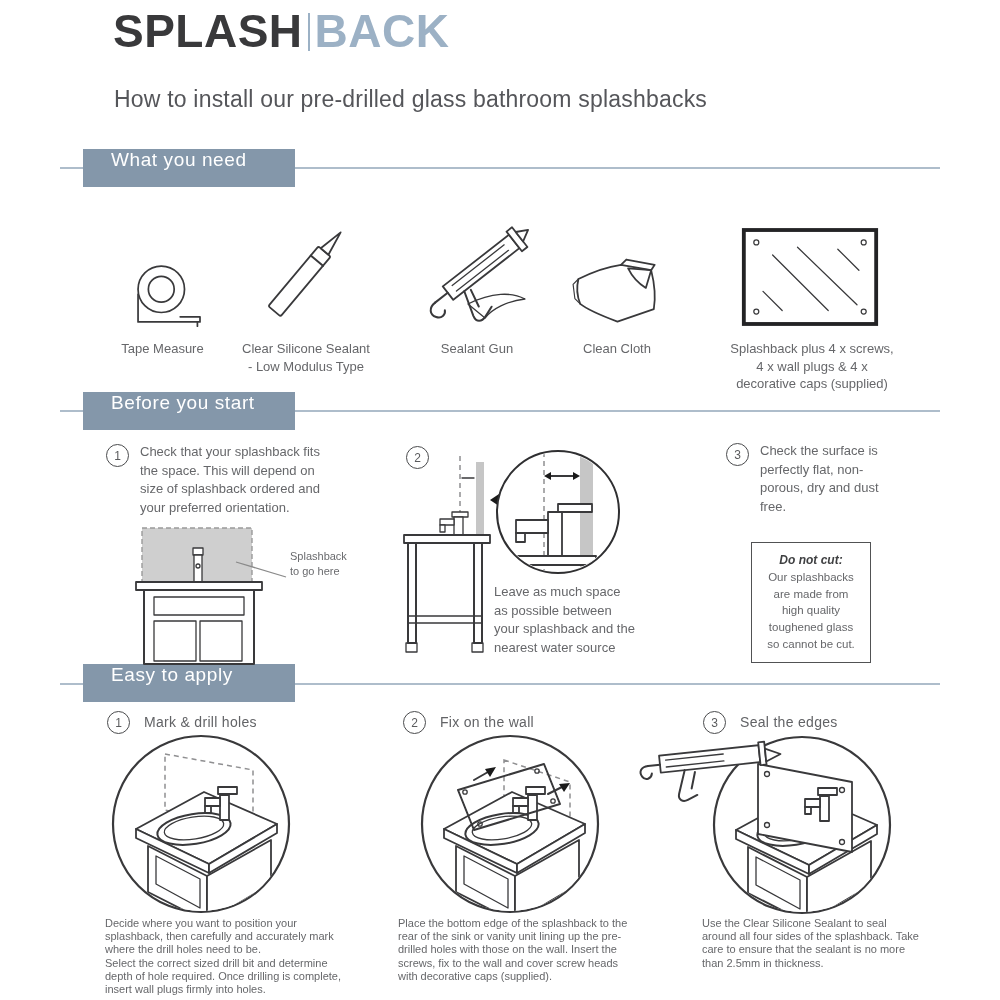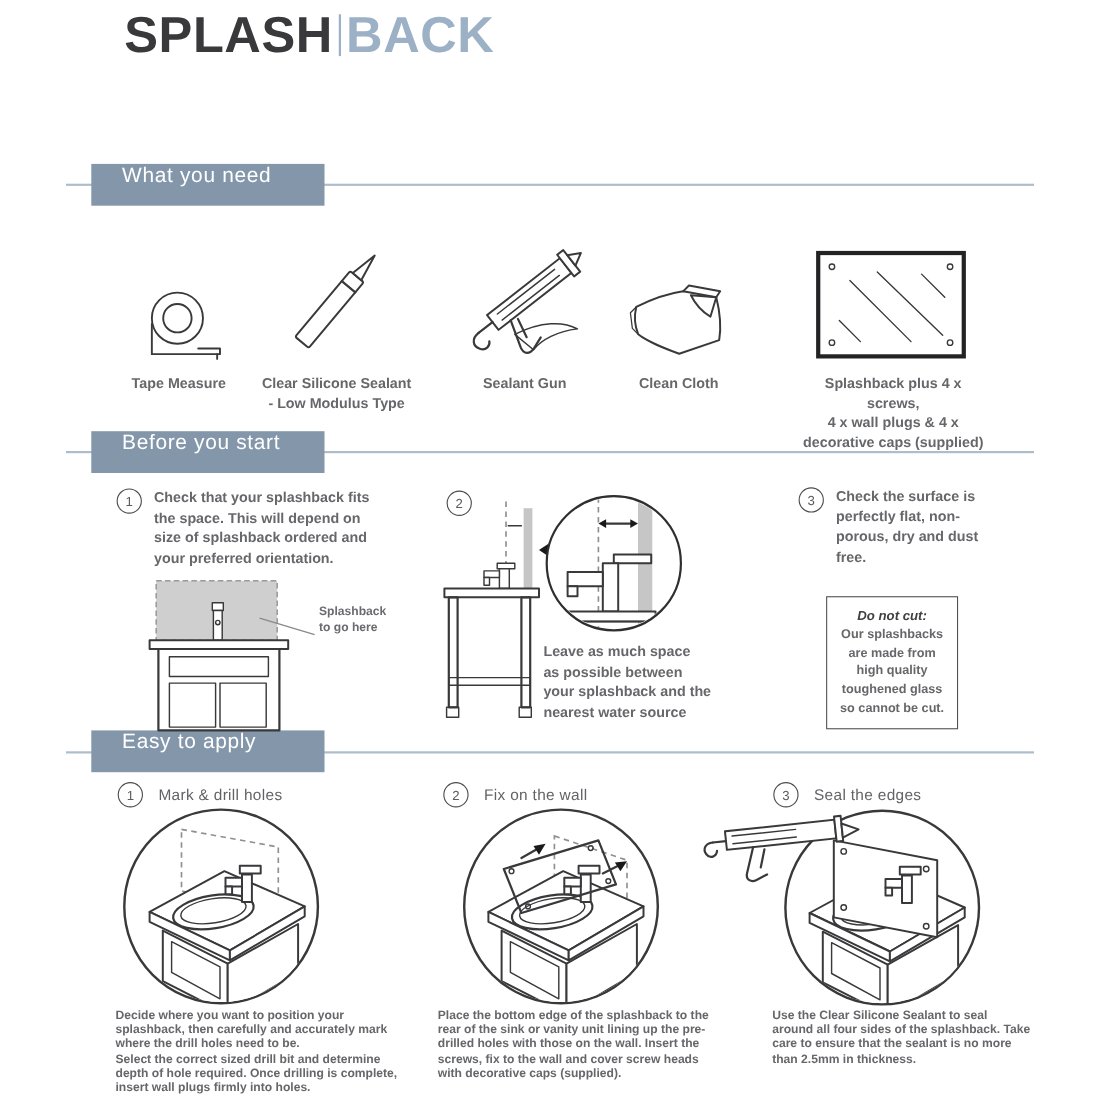--- a/index.html
+++ b/index.html
@@ -37,21 +37,21 @@
 
   
   .step-circle{width:23px;height:23px;border:1.4px solid #4a4b4d;border-radius:50%;
                display:flex;align-items:center;justify-content:center;font-size:12px;
                color:#5a5b5d;box-sizing:border-box;background:#fff;}
   #bcirc1{left:106px;top:444px}#bcirc2{left:406px;top:446px}#bcirc3{left:726px;top:443px}
   #ecirc1{left:107px;top:711px}#ecirc2{left:403px;top:711px}#ecirc3{left:703px;top:711px}
 
   
   .step-text{font-size:13px;color:#66676a;line-height:1.44;}
-  .preline{white-space:pre-line;font-weight:bold;}
+  .preline{white-space:pre-line;}
   #btext1{left:140px;top:443px;width:230px;}
   #btext2{left:494px;top:583px;width:190px;}
   #btext3{left:760px;top:442px;width:160px;}
   #illus1{left:136px;top:522px;}
   #illus2{left:398px;top:438px;}
   #annot{left:290px;top:549px;width:90px;font-size:11px;color:#6a6b6e;line-height:1.4;}
   #notebox{left:751px;top:542px;width:120px;border:1.4px solid #515254;text-align:center;
            padding:10px 5px;box-sizing:border-box;background:#fff;}
   .note-title{font-weight:bold;font-size:12px;color:#3f4042;margin-bottom:2px;font-style:italic;}
   .note-body{font-size:11.5px;color:#66676a;line-height:1.45;}
@@ -75,20 +75,21 @@
   .blk{fill:#1a1a1a;stroke:none;}
 </style>
 </head>
 <body>
 
 <div class="page">
 
   <div class="abs" id="logo">
     <span class="p1">SPLASH</span><span class="bar"></span><span class="p2">BACK</span>
   </div>
+  <div class="abs" id="subtitle">How to install our pre-drilled glass bathroom splashbacks</div>
 
   <div class="abs rule" id="rule1"></div>
   <div class="abs banner" id="banner1">
     <span>What you need</span>
   </div>
   <div class="abs rule" id="rule2"></div>
   <div class="abs banner" id="banner2">
     <span>Before you start</span>
   </div>
   <div class="abs rule" id="rule3"></div>

